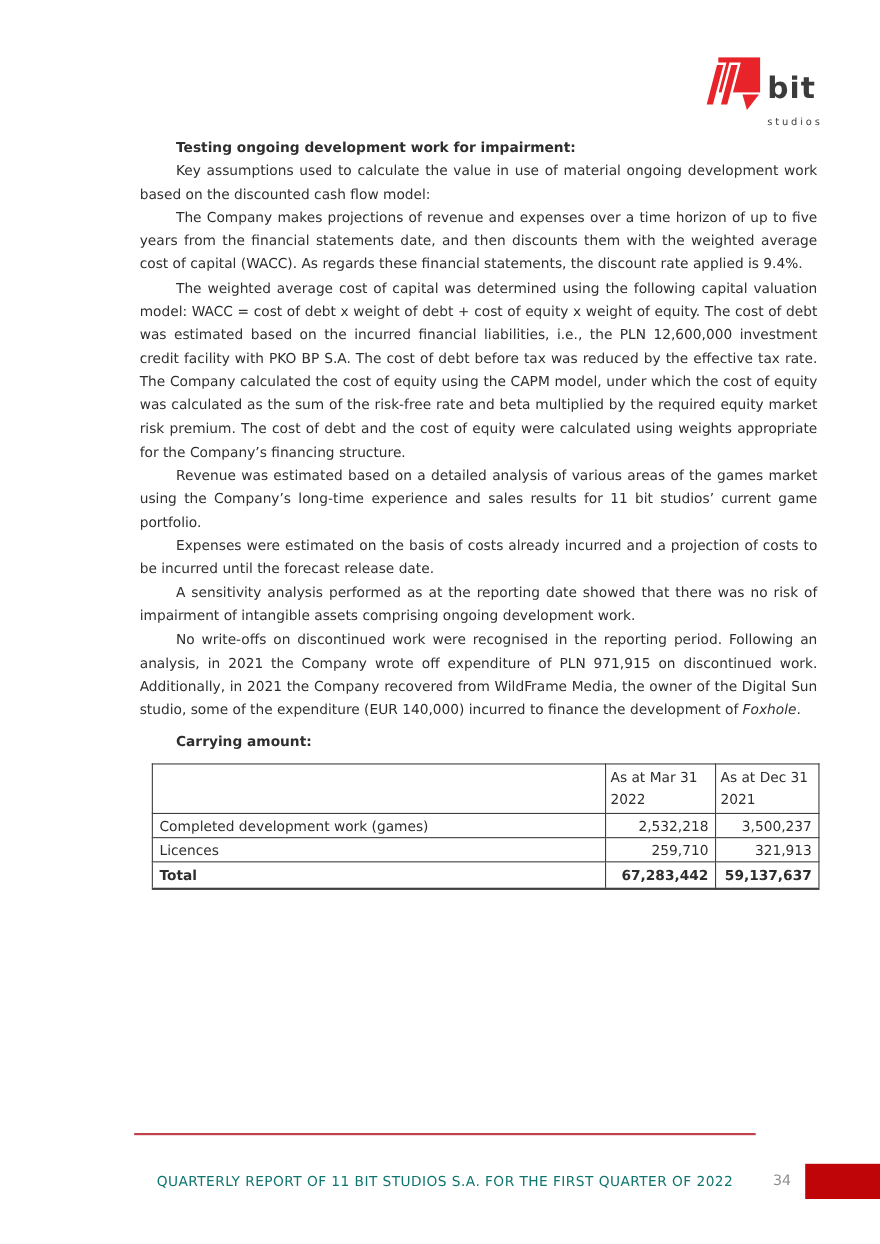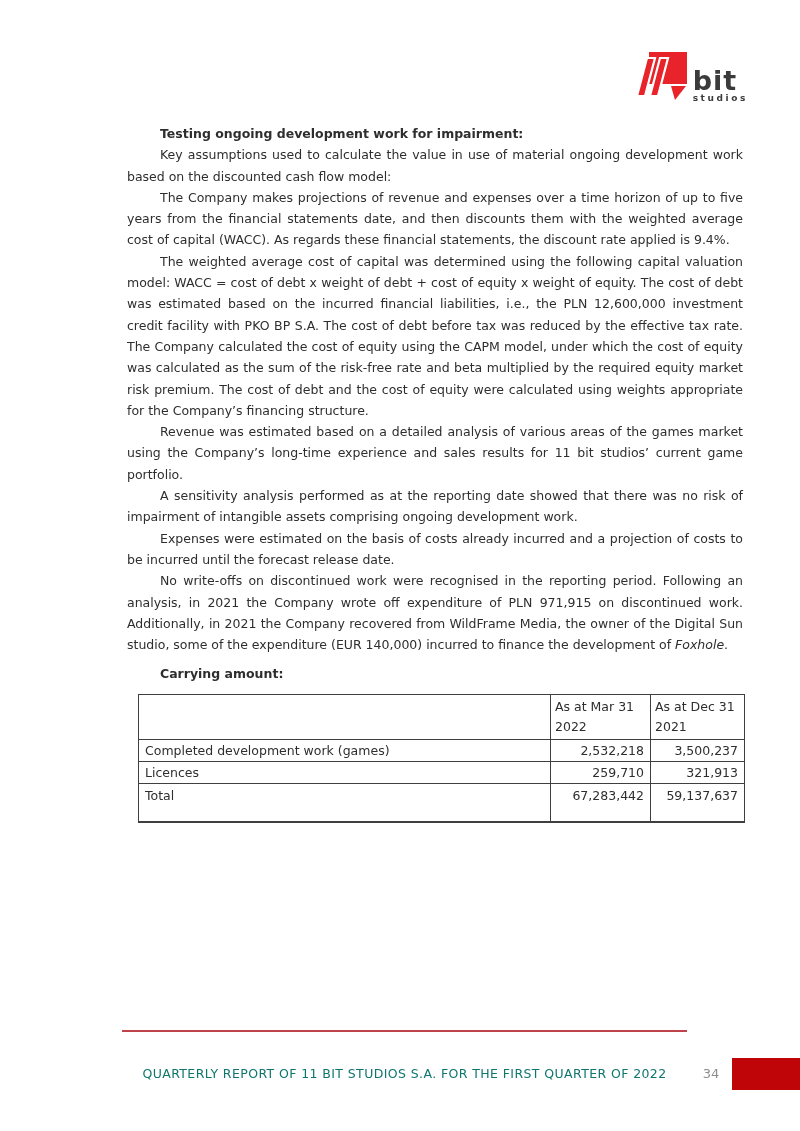--- a/index.html
+++ b/index.html
@@ -31,25 +31,25 @@
   }
   .logo-bit {
     font-size: 27px;
     font-weight: bold;
     color: #3b3b3b;
     line-height: 22px;
     letter-spacing: 1px;
   }
   .logo-studios {
     font-size: 9px;
-    font-weight: bold;
+    font-weight: normal;
     color: #3b3b3b;
     letter-spacing: 2.6px;
     line-height: 10px;
-    margin-top: 1px;
+    margin-top: 15px;
   }
 
   
   .content {
     position: absolute;
     left: 89px;
     top: 123px;
     width: 616px;
     font-size: 12.5px;
     line-height: 21.3px;
@@ -79,21 +79,21 @@
   .carrying-table col.c-dec   { width: 94px; }
   .carrying-table thead th {
     font-weight: normal;
     text-align: left;
     padding: 2px 4px;
     line-height: 20px;
     vertical-align: top;
   }
   .carrying-table td { padding: 2px 6px; line-height: 17px; }
   .carrying-table td.num { text-align: right; }
-  .carrying-table tr.total-row td { font-weight: normal; padding-top: 3px; padding-bottom: 17px; }
+  .carrying-table tr.total-row td { font-weight: bold; padding-top: 3px; padding-bottom: 3px; }
 
   
   .footer-line {
     position: absolute;
     left: 122px;
     top: 1030px;
     width: 565px;
     height: 2px;
     background: #c0424b;
   }
@@ -145,22 +145,22 @@
       <span class="logo-studios">studios</span>
     </div>
   </div>
 
   <div class="content">
     <p class="heading">Testing ongoing development work for impairment:</p>
     <p>Key assumptions used to calculate the value in use of material ongoing development work based on the discounted cash flow model:</p>
     <p>The Company makes projections of revenue and expenses over a time horizon of up to five years from the financial statements date, and then discounts them with the weighted average cost of capital (WACC). As regards these financial statements, the discount rate applied is 9.4%.</p>
     <p>The weighted average cost of capital was determined using the following capital valuation model: WACC = cost of debt x weight of debt + cost of equity x weight of equity. The cost of debt was estimated based on the incurred financial liabilities, i.e., the PLN 12,600,000 investment credit facility with PKO BP S.A. The cost of debt before tax was reduced by the effective tax rate. The Company calculated the cost of equity using the CAPM model, under which the cost of equity was calculated as the sum of the risk-free rate and beta multiplied by the required equity market risk premium. The cost of debt and the cost of equity were calculated using weights appropriate for the Company’s financing structure.</p>
     <p>Revenue was estimated based on a detailed analysis of various areas of the games market using the Company’s long-time experience and sales results for 11 bit studios’ current game portfolio.</p>
+    <p>Expenses were estimated on the basis of costs already incurred and a projection of costs to be incurred until the forecast release date.</p>
     <p>A sensitivity analysis performed as at the reporting date showed that there was no risk of impairment of intangible assets comprising ongoing development work.</p>
-    <p>Expenses were estimated on the basis of costs already incurred and a projection of costs to be incurred until the forecast release date.</p>
     <p><span>No write-offs on discontinued work were recognised in the reporting period. Following an analysis, in 2021 the Company wrote off expenditure of PLN 971,915 on discontinued work. Additionally, in 2021 the Company recovered from WildFrame Media, the owner of the Digital Sun studio, some of the expenditure (EUR 140,000) incurred to finance the development of </span><em>Foxhole</em><span>.</span></p>
     <p class="carrying">Carrying amount:</p>
 
     <table class="carrying-table">
       <colgroup>
         <col class="c-label">
           <col class="c-mar">
           <col class="c-dec">
       </colgroup>
       <thead>

